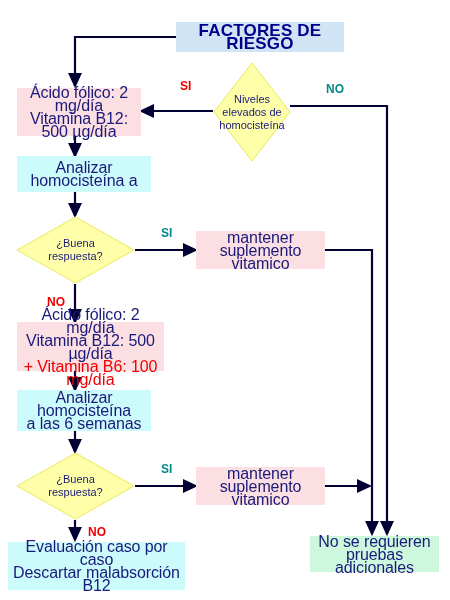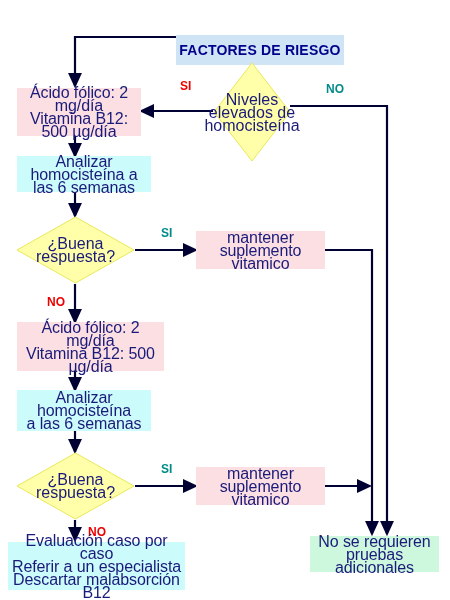--- a/index.html
+++ b/index.html
@@ -27,41 +27,40 @@
     line-height: 13px;
     letter-spacing: -0.1px;
   }
   .node .lines { width: 100%; padding: 0 3px; box-sizing: border-box; }
   .box-blue   { background: #cfe4f5; }
   .box-pink   { background: #fbdfe2; }
   .box-cyan   { background: #ccfbfb; }
   .box-green  { background: #cdf8dd; }
   .title-box {
     font-weight: bold;
-    font-size: 14px;
+    font-size: 17px;
     color: #00008b;
     letter-spacing: 0.2px;
-    margin-top: 13px;
   }
   .diamond-wrap { position: absolute; }
   .diamond-shape {
     position: absolute;
     left: 0; top: 0;
     width: 100%; height: 100%;
   }
   .diamond-label {
     position: absolute;
     left: 0; top: 0;
     width: 100%; height: 100%;
     display: flex;
     align-items: center;
     justify-content: center;
     text-align: center;
     color: #1a1a7a;
-    font-size: 16px;
+    font-size: 11px;
     line-height: 13px;
   }
   .edge-label {
     position: absolute;
     font-weight: bold;
     font-size: 12px;
     white-space: nowrap;
   }
   .lbl-red  { color: #ee0000; }
   .lbl-teal { color: #008b8b; }
@@ -137,21 +136,20 @@
   <div class="node box-pink" style="left:17px; top:88px; width:124px; height:48px;">
     <div class="lines">
       <div>Ácido fólico: 2 mg/día</div>
       <div>Vitamina B12: 500 µg/día</div>
     </div>
   </div>
 
   <div class="node box-cyan" style="left:17px; top:156px; width:134px; height:36px;">
     <div class="lines">
       <div>Analizar homocisteína a</div>
-      <div>las 6 semanas</div>
     </div>
   </div>
 
   <div class="diamond-wrap" style="left:16px; top:216px; width:119px; height:68px;">
     <svg class="diamond-shape" viewBox="0 0 119 68">
       <polygon points="59.5,1 118,34 59.5,67 1,34" fill="#ffffaa" stroke="#e8e85a" stroke-width="1"></polygon>
     </svg>
     <div class="diamond-label">
       <div class="lines">
         <div>¿Buena</div>
@@ -167,20 +165,21 @@
     <div class="lines">
       <div>mantener suplemento</div>
       <div>vitamico</div>
     </div>
   </div>
 
   <div class="node box-pink" style="left:17px; top:322px; width:147px; height:49px;">
     <div class="lines">
       <div>Ácido fólico: 2 mg/día</div>
       <div>Vitamina B12: 500 µg/día</div>
+      <div class="red-text">+ Vitamina B6: 100 mg/día</div>
     </div>
   </div>
 
   <div class="node box-cyan" style="left:17px; top:390px; width:134px; height:41px;">
     <div class="lines">
       <div>Analizar homocisteína</div>
       <div>a las 6 semanas</div>
     </div>
   </div>
 
@@ -209,18 +208,17 @@
   <div class="node box-green" style="left:310px; top:536px; width:129px; height:36px;text-align:center;">
     <div class="lines">
       <div>No se requieren</div>
       <div>pruebas adicionales</div>
     </div>
   </div>
 
   <div class="node box-cyan" style="left:8px; top:542px; width:177px; height:48px;">
     <div class="lines">
       <div>Evaluación caso por caso</div>
-      <div>Referir a un especialista</div>
       <div>Descartar malabsorción B12</div>
     </div>
   </div>
 
 </div>
 
 </body></html>

